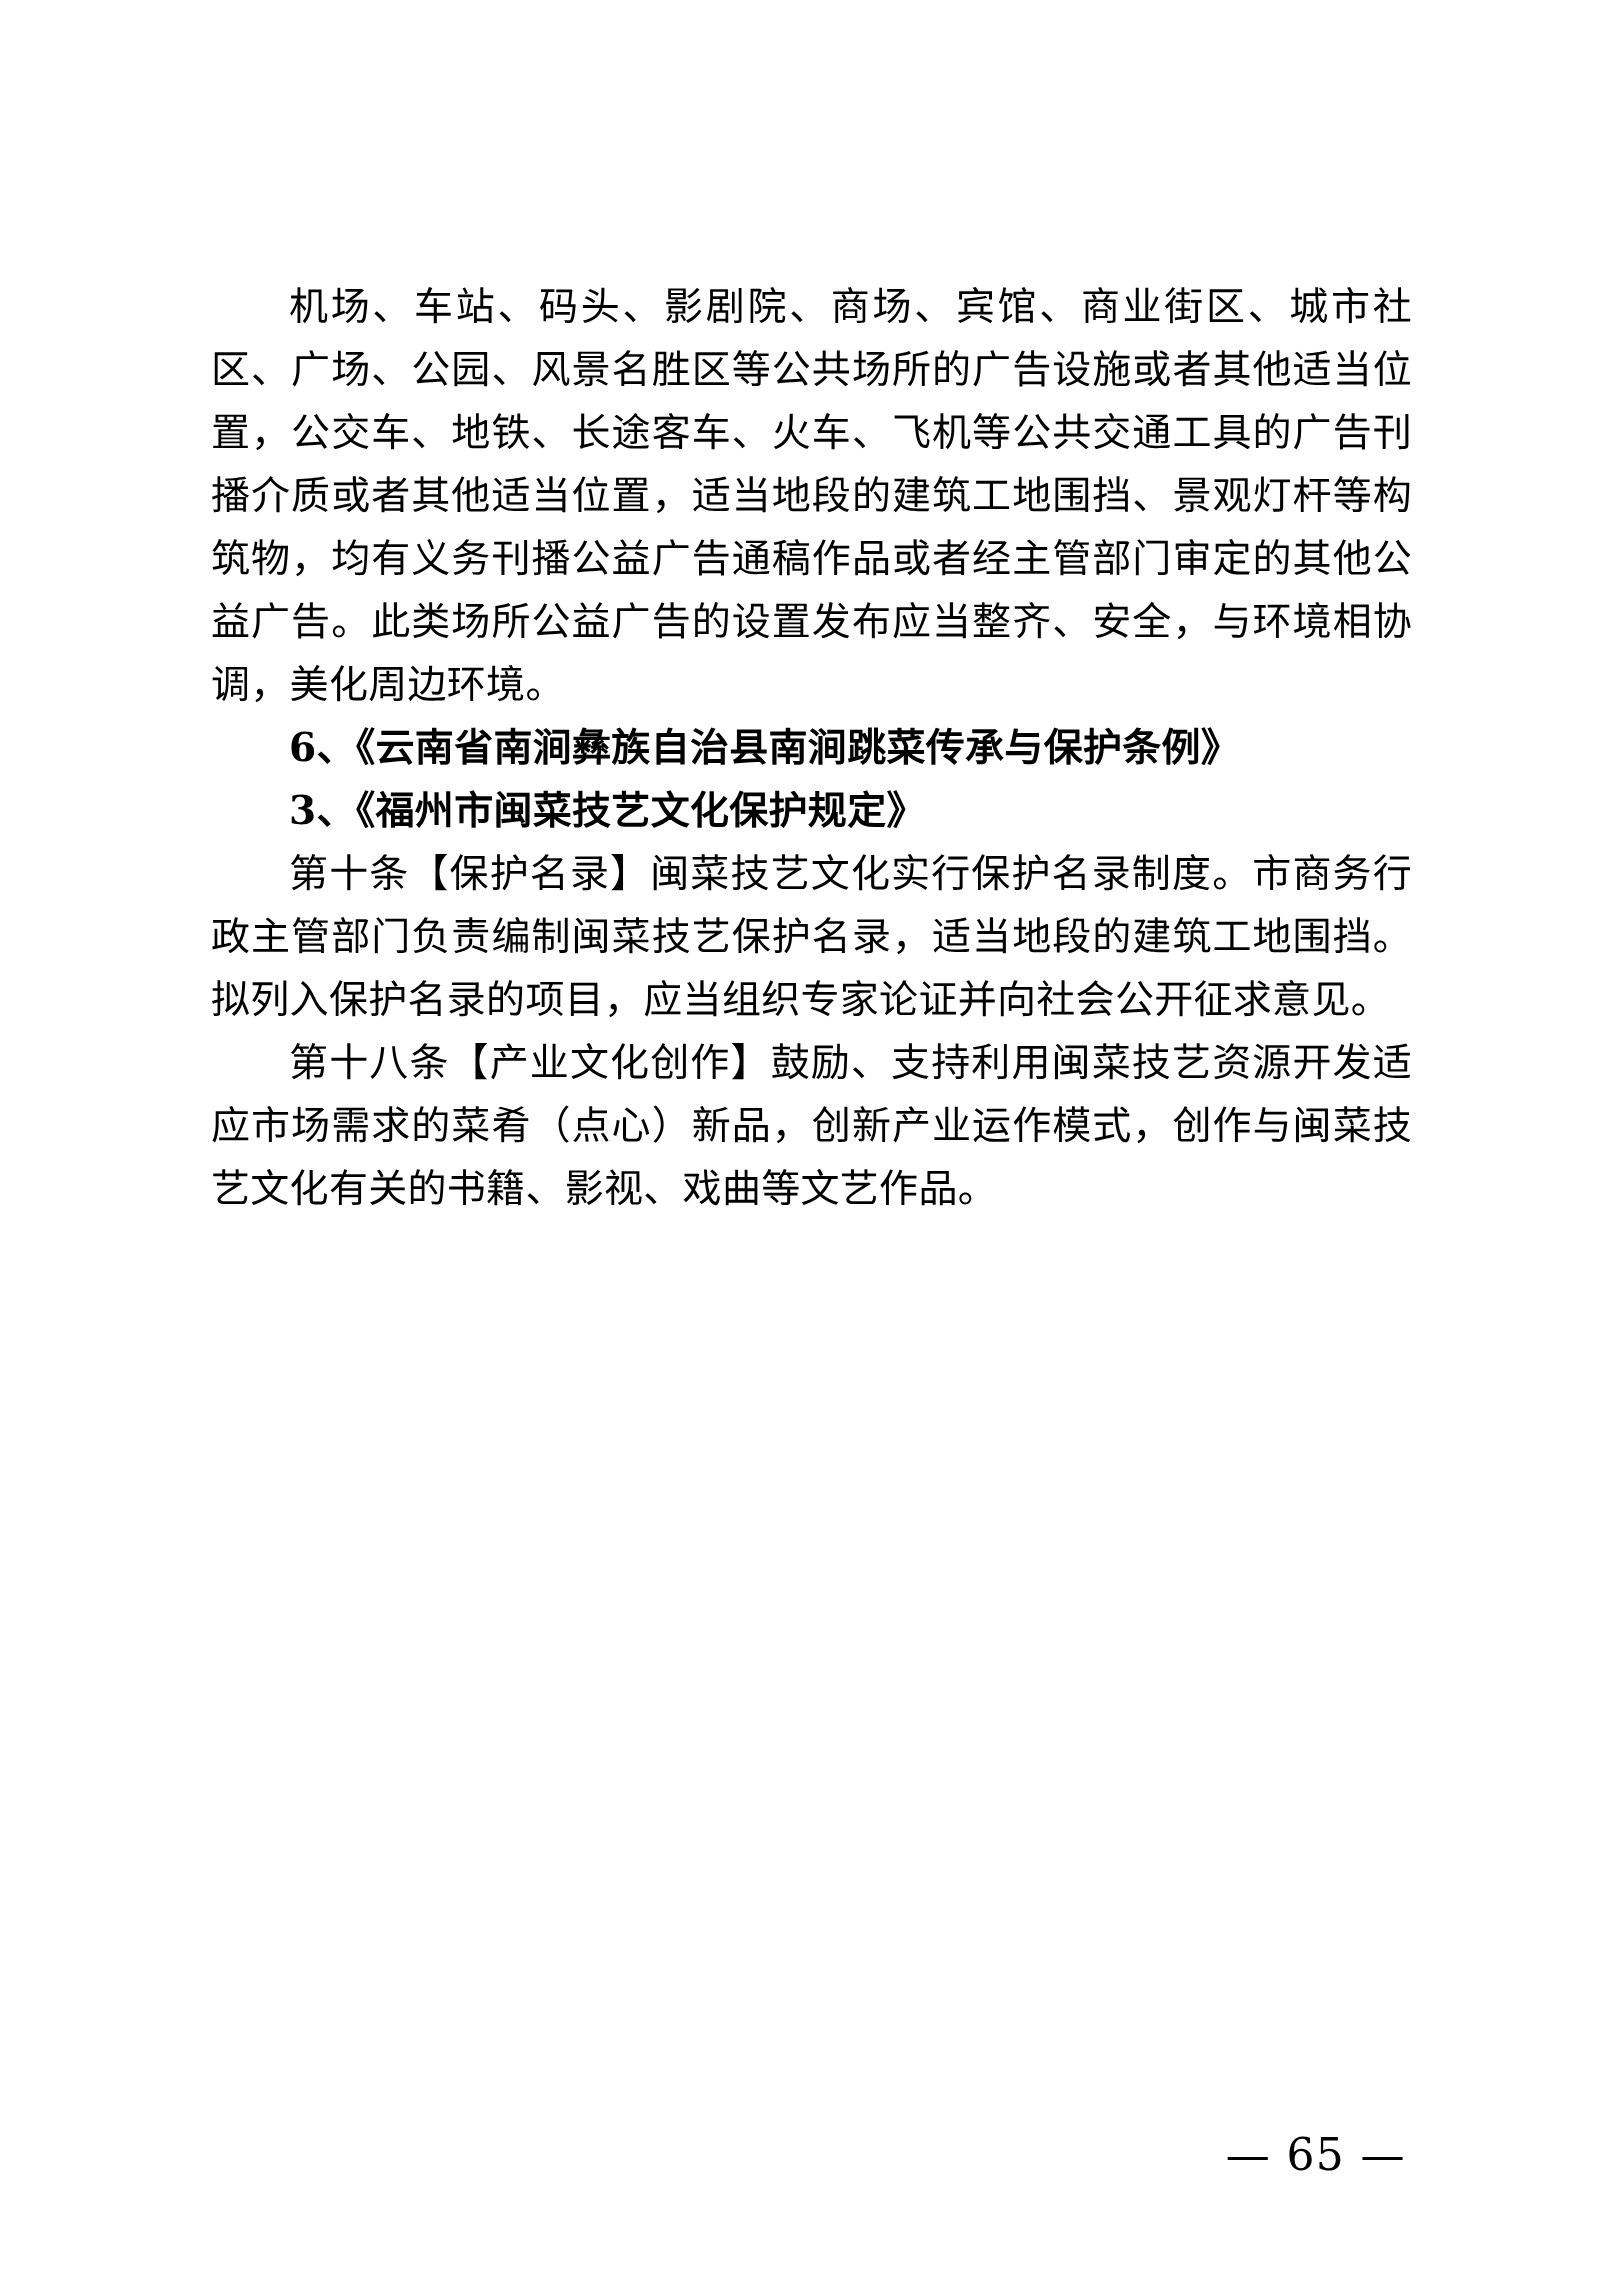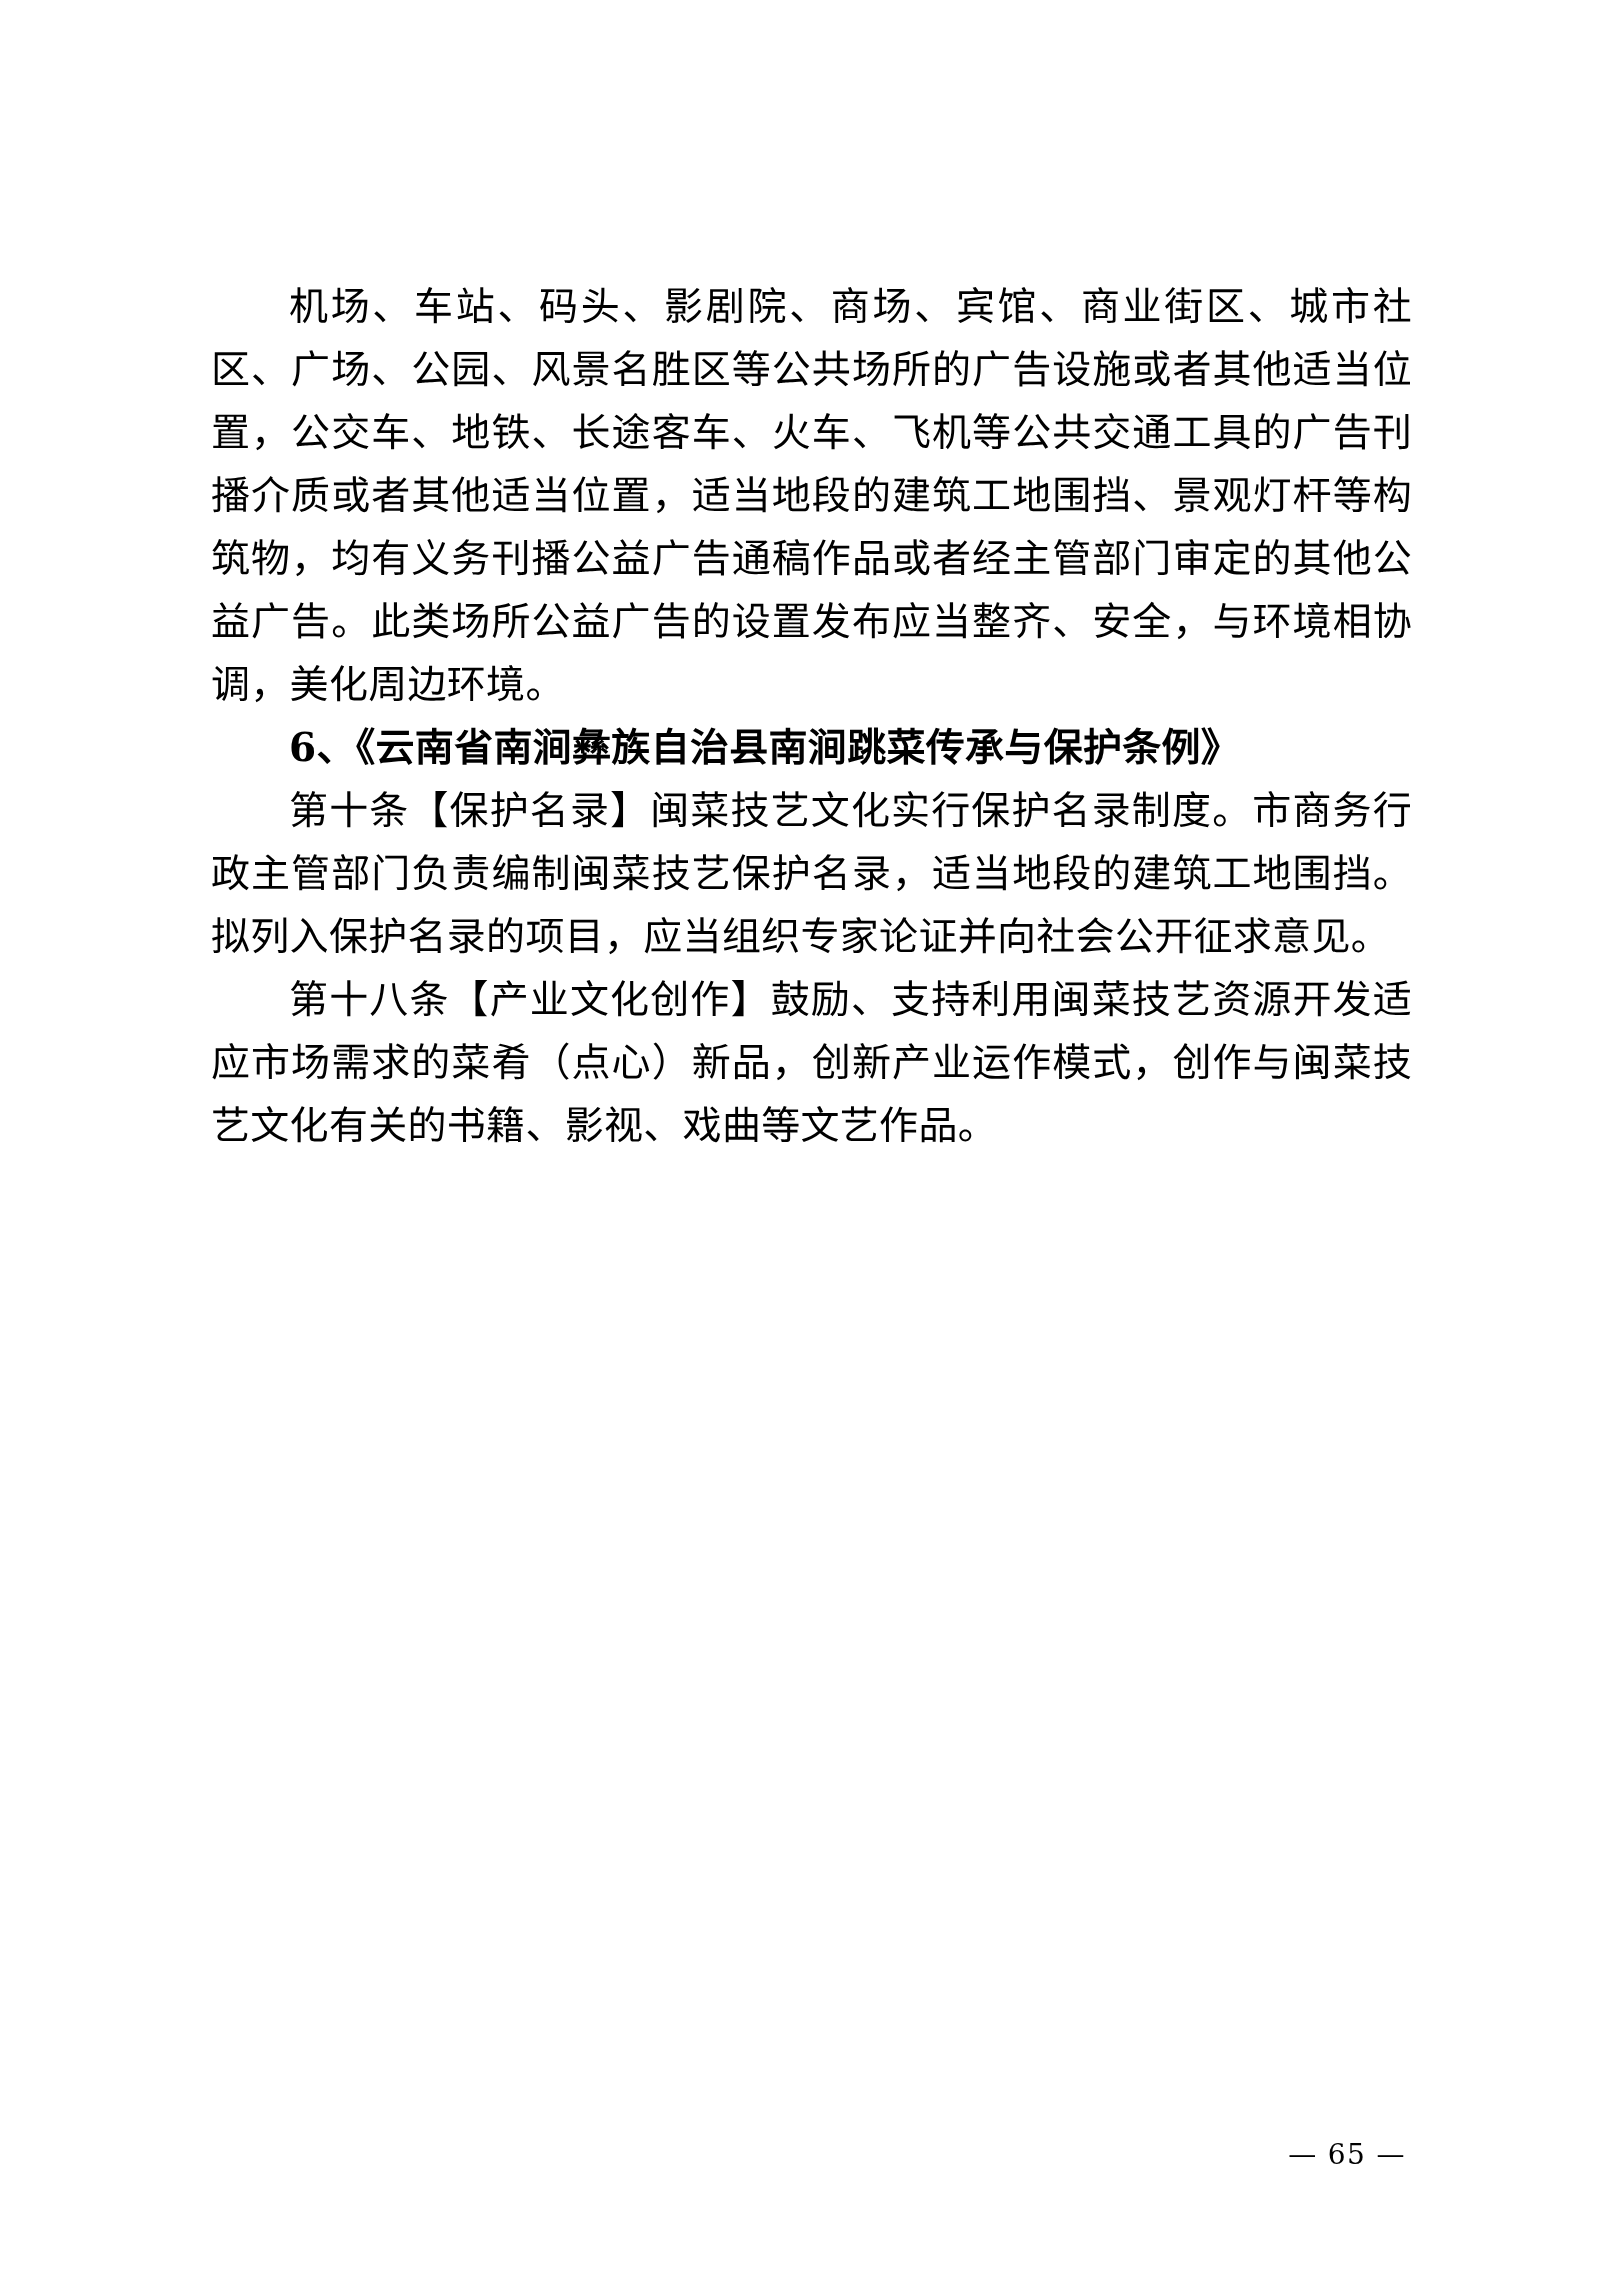--- a/index.html
+++ b/index.html
@@ -51,39 +51,40 @@
     text-indent: 78px;
     margin: 0;
     letter-spacing: 0.3px;
   }
 
   .footer {
     position: absolute;
     right: 217px;
     bottom: 136px;
     font-family: "DejaVu Serif", "Liberation Serif", serif;
-    font-size: 28px;
+    font-size: 44px;
     line-height: 41px;
     color: #000000;
     letter-spacing: 1.4px;
     white-space: nowrap;
   }
 </style>
 </head>
 <body>
 
 <div class="page">
 
   <div class="content">
 
     <p class="para">机场、车站、码头、影剧院、商场、宾馆、商业街区、城市社区、广场、公园、风景名胜区等公共场所的广告设施或者其他适当位置，公交车、地铁、长途客车、火车、飞机等公共交通工具的广告刊播介质或者其他适当位置，适当地段的建筑工地围挡、景观灯杆等构筑物，均有义务刊播公益广告通稿作品或者经主管部门审定的其他公益广告。此类场所公益广告的设置发布应当整齐、安全，与环境相协调，美化周边环境。</p>
 
     <p class="heading">6、《云南省南涧彝族自治县南涧跳菜传承与保护条例》</p>
 
 
+    <p class="heading">3、《福州市闽菜技艺文化保护规定》</p>
 
 
     <p class="para">第十条【保护名录】闽菜技艺文化实行保护名录制度。市商务行政主管部门负责编制闽菜技艺保护名录，适当地段的建筑工地围挡。拟列入保护名录的项目，应当组织专家论证并向社会公开征求意见。</p>
 
     <p class="para">第十八条【产业文化创作】鼓励、支持利用闽菜技艺资源开发适应市场需求的菜肴（点心）新品，创新产业运作模式，创作与闽菜技艺文化有关的书籍、影视、戏曲等文艺作品。</p>
 
   </div>
 
   <div class="footer">— 65 —</div>
 

